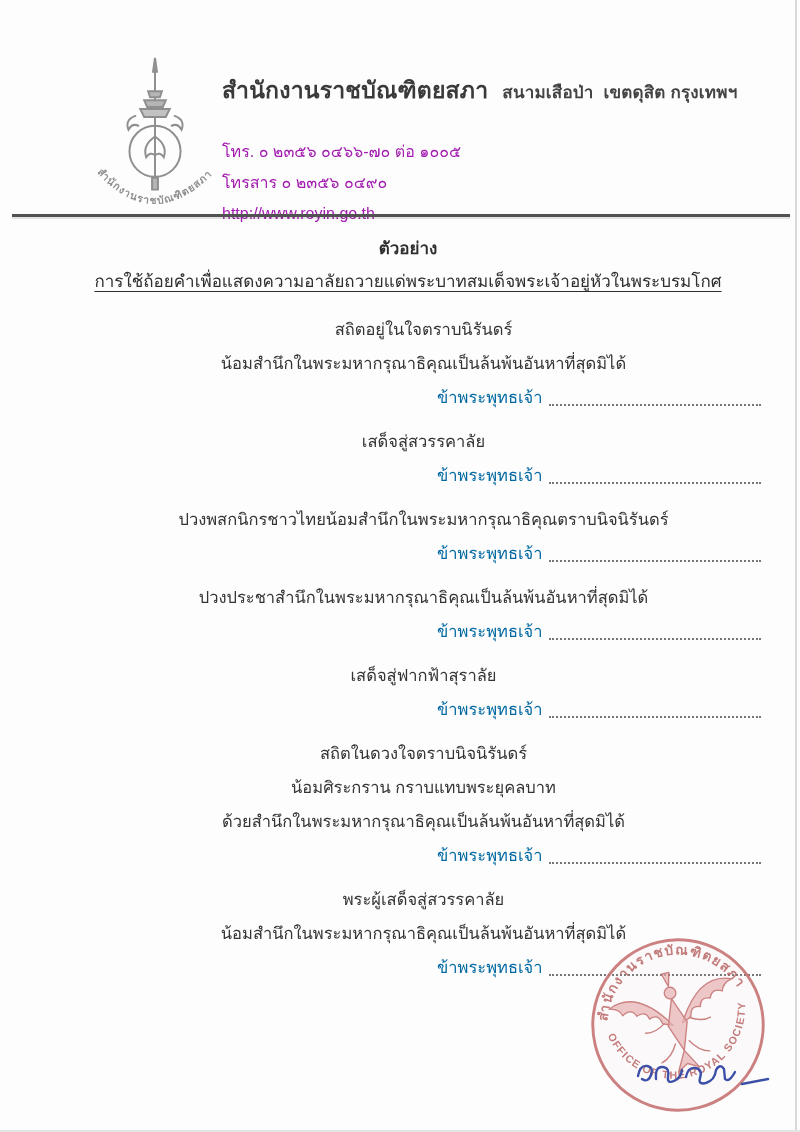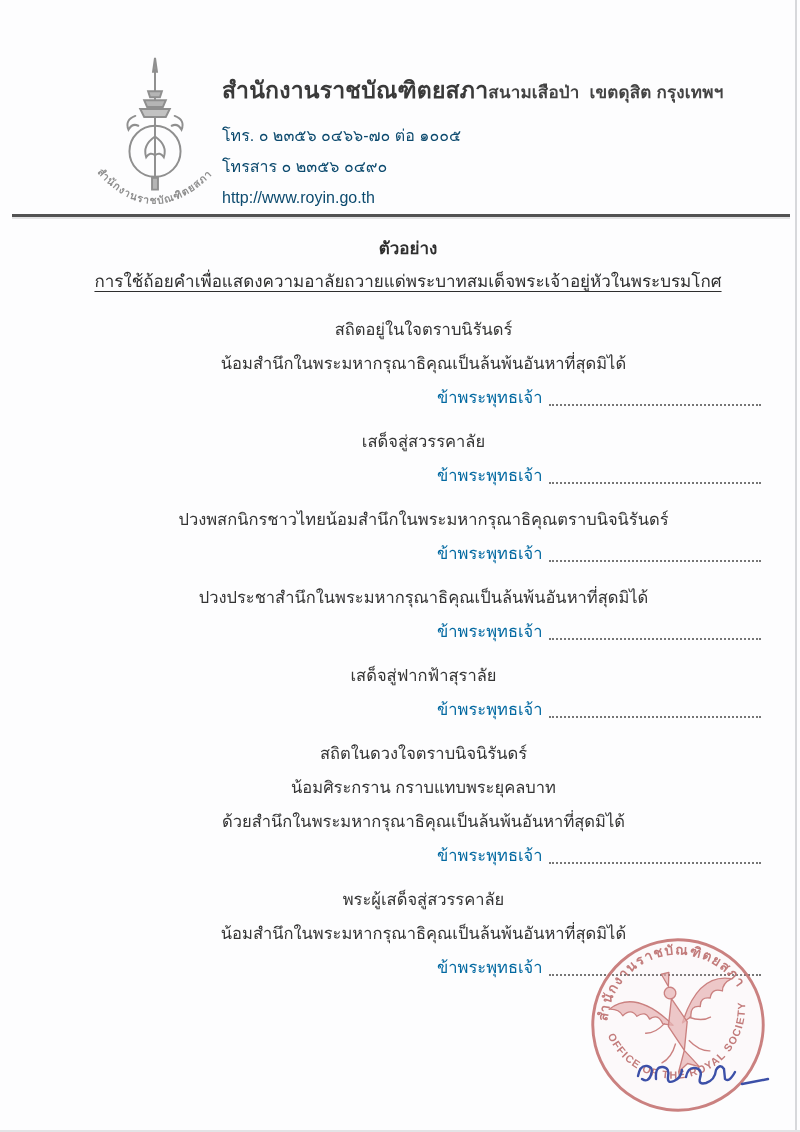--- a/index.html
+++ b/index.html
@@ -10,22 +10,22 @@
     font-family:"Liberation Sans","DejaVu Sans",sans-serif;
     color:#303030;
   }
   .scan-edge-right{position:absolute; right:3px; top:0; bottom:0; width:2px; background:#d7d8db;}
   .scan-edge-bottom{position:absolute; left:0; right:0; bottom:0; height:2px; background:#e3e4e6;}
 
   
   .logo{position:absolute; left:90px; top:54px; width:130px; height:172px;}
   .head-text{position:absolute; left:222px; top:72px; width:560px;}
   .org-line{font-size:23px; font-weight:bold; color:#3a3a3a; letter-spacing:.2px;}
-  .org-addr{font-size:17px; font-weight:bold; margin-left:0; white-space:pre; color:#434343;}
-  .contact{margin-top:12px; font-size:16px; color:#0c4a6e;}
+  .org-addr{font-size:17px; font-weight:bold; margin-left:14px; white-space:pre; color:#434343;}
+  .contact{margin-top:28px; font-size:16px; color:#a21caf;}
   .contact .cline{line-height:31px;}
   .divider{position:absolute; top:214px; left:12px; right:10px; height:3px;
            background:#525252; box-shadow:0 2px 0 rgba(0,0,0,.10);}
 
   
   .content{position:absolute; top:230px; left:8px; width:100%; text-align:center;}
   .title{font-size:17px; font-weight:bold; margin:4px 0 6px; color:#2e2e2e;}
   .subtitle{font-size:17px; font-weight:normal; text-decoration:underline;
             text-underline-offset:4px; margin-bottom:18px; color:#2e2e2e;}
   .group{margin-bottom:10px;margin-left:31px;}

